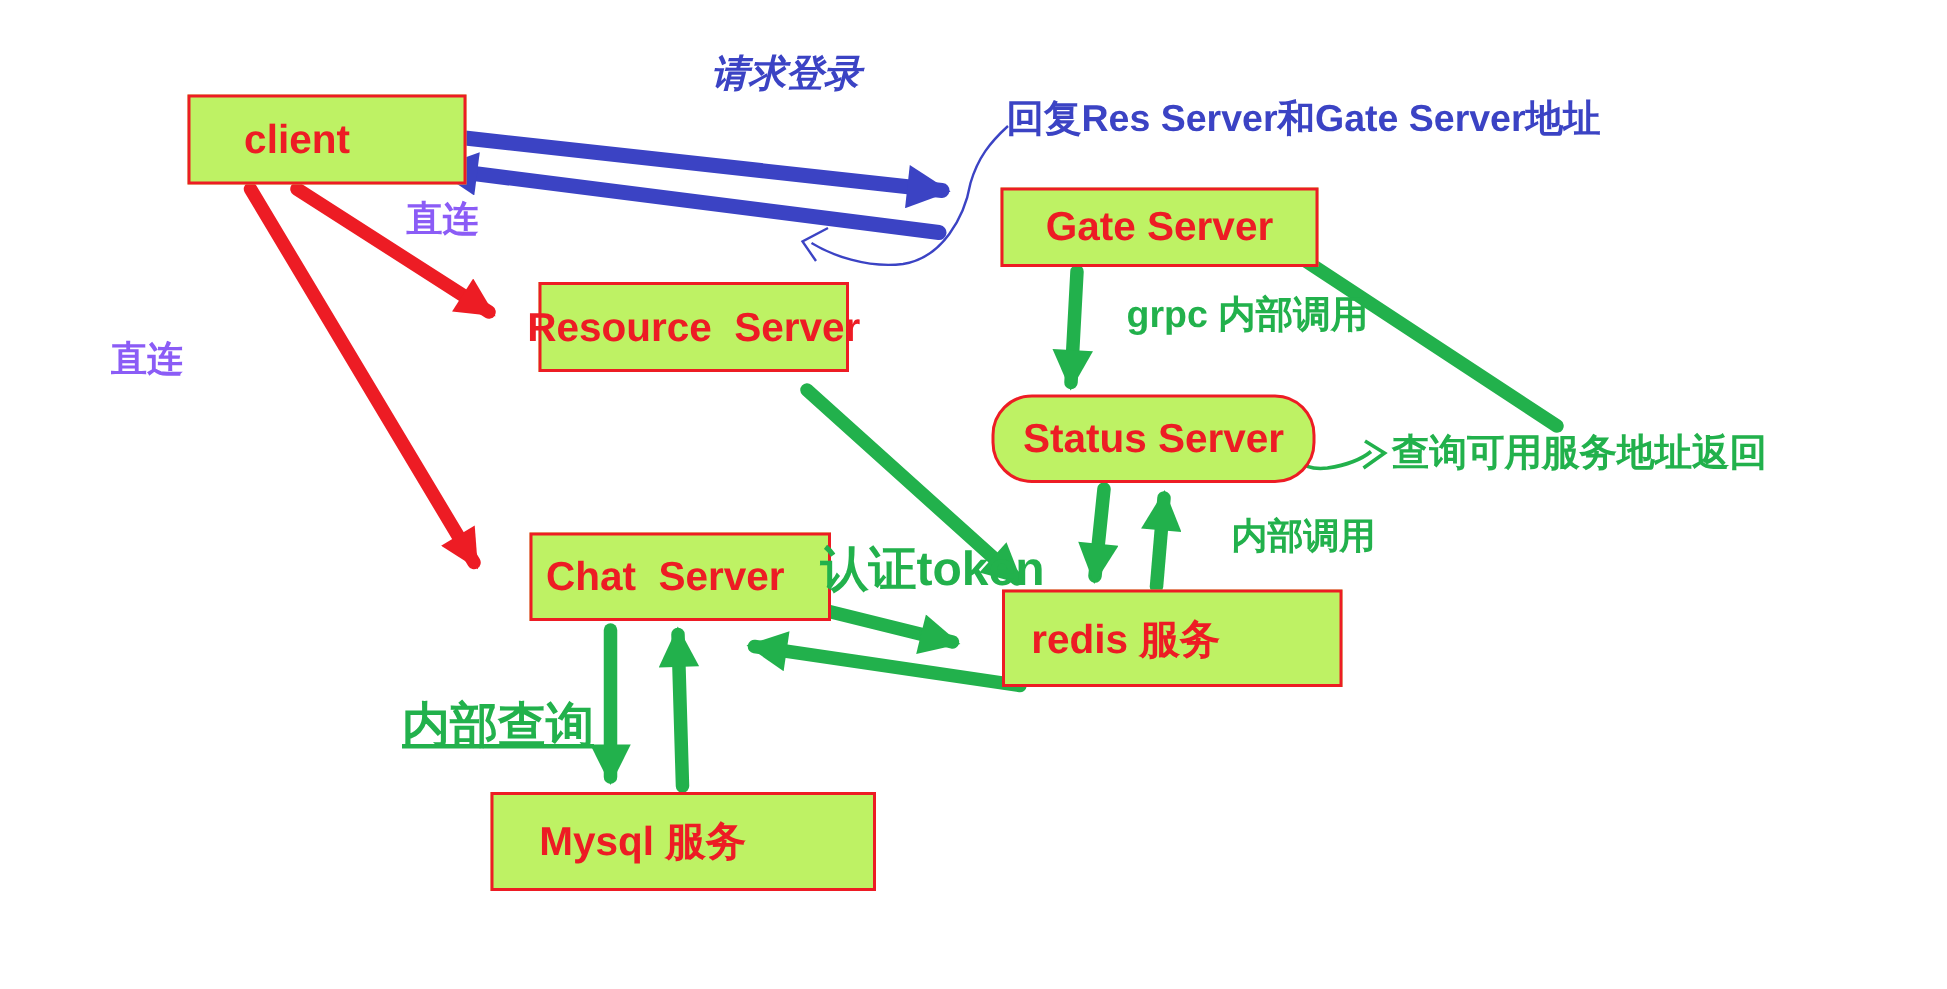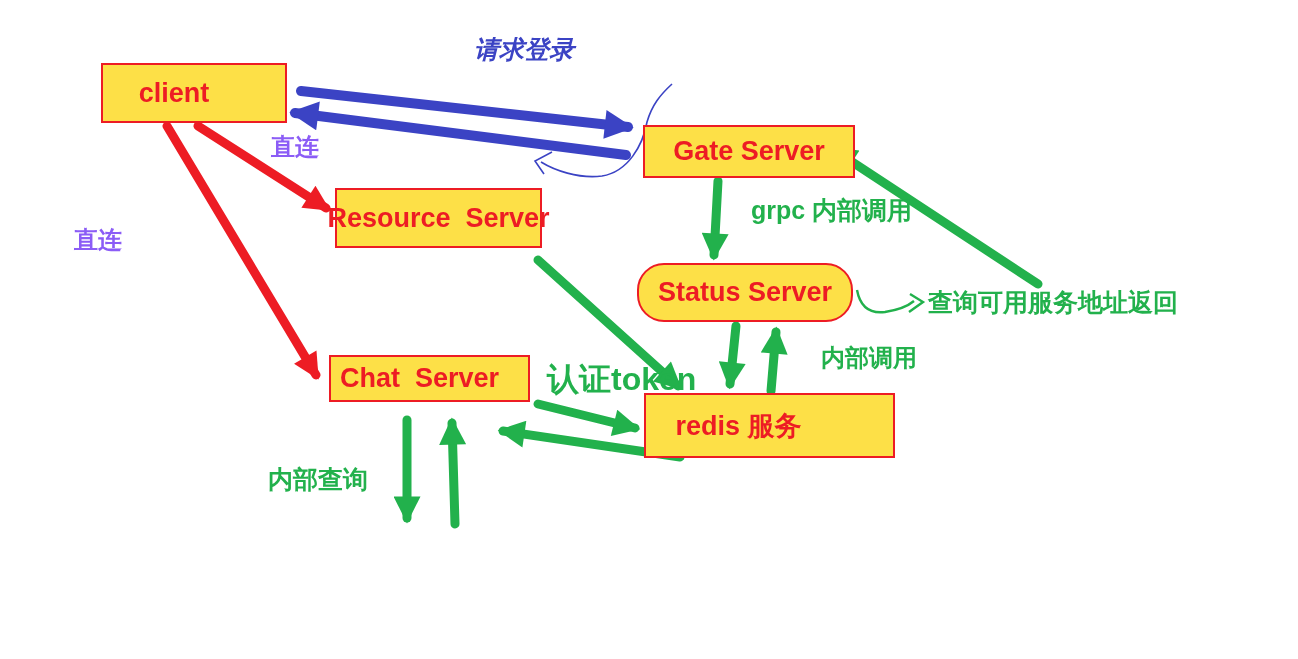--- a/index.html
+++ b/index.html
@@ -7,53 +7,54 @@
     position:relative;
     width:1298px;height:659px;
     background:#ffffff;
     font-family:"Liberation Sans","DejaVu Sans",sans-serif;
     overflow:hidden;
   }
   #arrow-layer{position:absolute;left:0;top:0;width:1298px;height:659px;}
   .node{
     position:absolute;
     border:2px solid #ed1c24;
-    background:#fde047;
+    background:#bef264;
     color:#ed1c24;
     font-weight:bold;
     font-size:27px;
     display:flex;align-items:center;justify-content:center;
     white-space:pre;
     box-sizing:border-box;
+    margin-left:24px;
   }
   .node-client  {left:101px;top:63px; width:186px;height:60px;padding-right:40px;}
   .node-gate    {left:643px;top:125px;width:212px;height:53px;}
   .node-resource{left:335px;top:188px;width:207px;height:60px;}
   .node-status  {left:637px;top:263px;width:216px;height:59px;border-radius:27px;}
-  .node-chat    {left:329px;top:355px;width:201px;height:47px;padding-right:20px;}
-  .node-redis   {left:644px;top:393px;width:251px;height:65px;padding-right:62px;}
+  .node-chat    {left:329px;top:355px;width:201px;height:59px;padding-right:20px;}
+  .node-redis   {left:644px;top:393px;width:227px;height:65px;padding-right:62px;}
   .node-mysql   {left:303px;top:528px;width:257px;height:66px;padding-right:54px;}
   .lbl{
     position:absolute;
     font-weight:bold;
     white-space:pre;
     line-height:1.1;
   }
   .lbl-blue {color:#3b43c4;}
   .lbl-red  {color:#8b5cf6;}
   .lbl-green{color:#22b14c;}
   .lbl-request-login {left:474px;top:36px; font-size:25px;font-style:italic;}
   .lbl-reply-addr    {left:671px;top:66px; font-size:25px;}
   .lbl-direct-upper  {left:271px;top:134px;font-size:24px;}
   .lbl-direct-left   {left:74px; top:227px;font-size:24px;}
   .lbl-grpc          {left:751px;top:197px;font-size:25px;}
   .lbl-query-return  {left:928px;top:289px;font-size:25px;}
   .lbl-query-detect  {left:821px;top:345px;font-size:24px;}
   .lbl-auth-token    {left:547px;top:362px;font-size:32px;}
-  .lbl-internal-query{left:268px;top:466px;font-size:25px;}
+  .lbl-internal-query{left:268px;top:466px;font-size:32px;text-decoration:underline;}
 </style>
 </head>
 <body>
 
 <div id="canvas">
 
   <svg id="arrow-layer" viewBox="0 0 1298 659" xmlns="http://www.w3.org/2000/svg">
     <defs>
       <marker id="ah-blue" viewBox="0 0 10 10" refX="8" refY="5" markerWidth="3.2" markerHeight="2.9" orient="auto">
         <path d="M0,0 L10,5 L0,10 Z" fill="#3b43c4"></path>
@@ -98,22 +99,24 @@
     <path d="M 857,290 C 860,306 869,314 885,312 C 898,310 908,306 914,301" stroke="#22b14c" stroke-width="2.4" fill="none"></path>
     <path d="M 909,312 L 923,302 L 910,294" stroke="#22b14c" stroke-width="2.4" fill="none"></path>
   </svg>
 
   <div class="node node-client">client</div>
   <div class="node node-gate">Gate Server</div>
   <div class="node node-resource">Resource  Server</div>
   <div class="node node-status">Status Server</div>
   <div class="node node-chat">Chat  Server</div>
   <div class="node node-redis">redis 服务</div>
+  <div class="node node-mysql">Mysql 服务</div>
 
   <div class="lbl lbl-blue lbl-request-login">请求登录</div>
+  <div class="lbl lbl-blue lbl-reply-addr">回复Res Server和Gate Server地址</div>
   <div class="lbl lbl-red lbl-direct-upper">直连</div>
   <div class="lbl lbl-red lbl-direct-left">直连</div>
   <div class="lbl lbl-green lbl-query-return">查询可用服务地址返回</div>
   <div class="lbl lbl-green lbl-grpc">grpc 内部调用</div>
   <div class="lbl lbl-green lbl-query-detect">内部调用</div>
   <div class="lbl lbl-green lbl-auth-token">认证token</div>
   <div class="lbl lbl-green lbl-internal-query">内部查询</div>
 
 </div>
 

